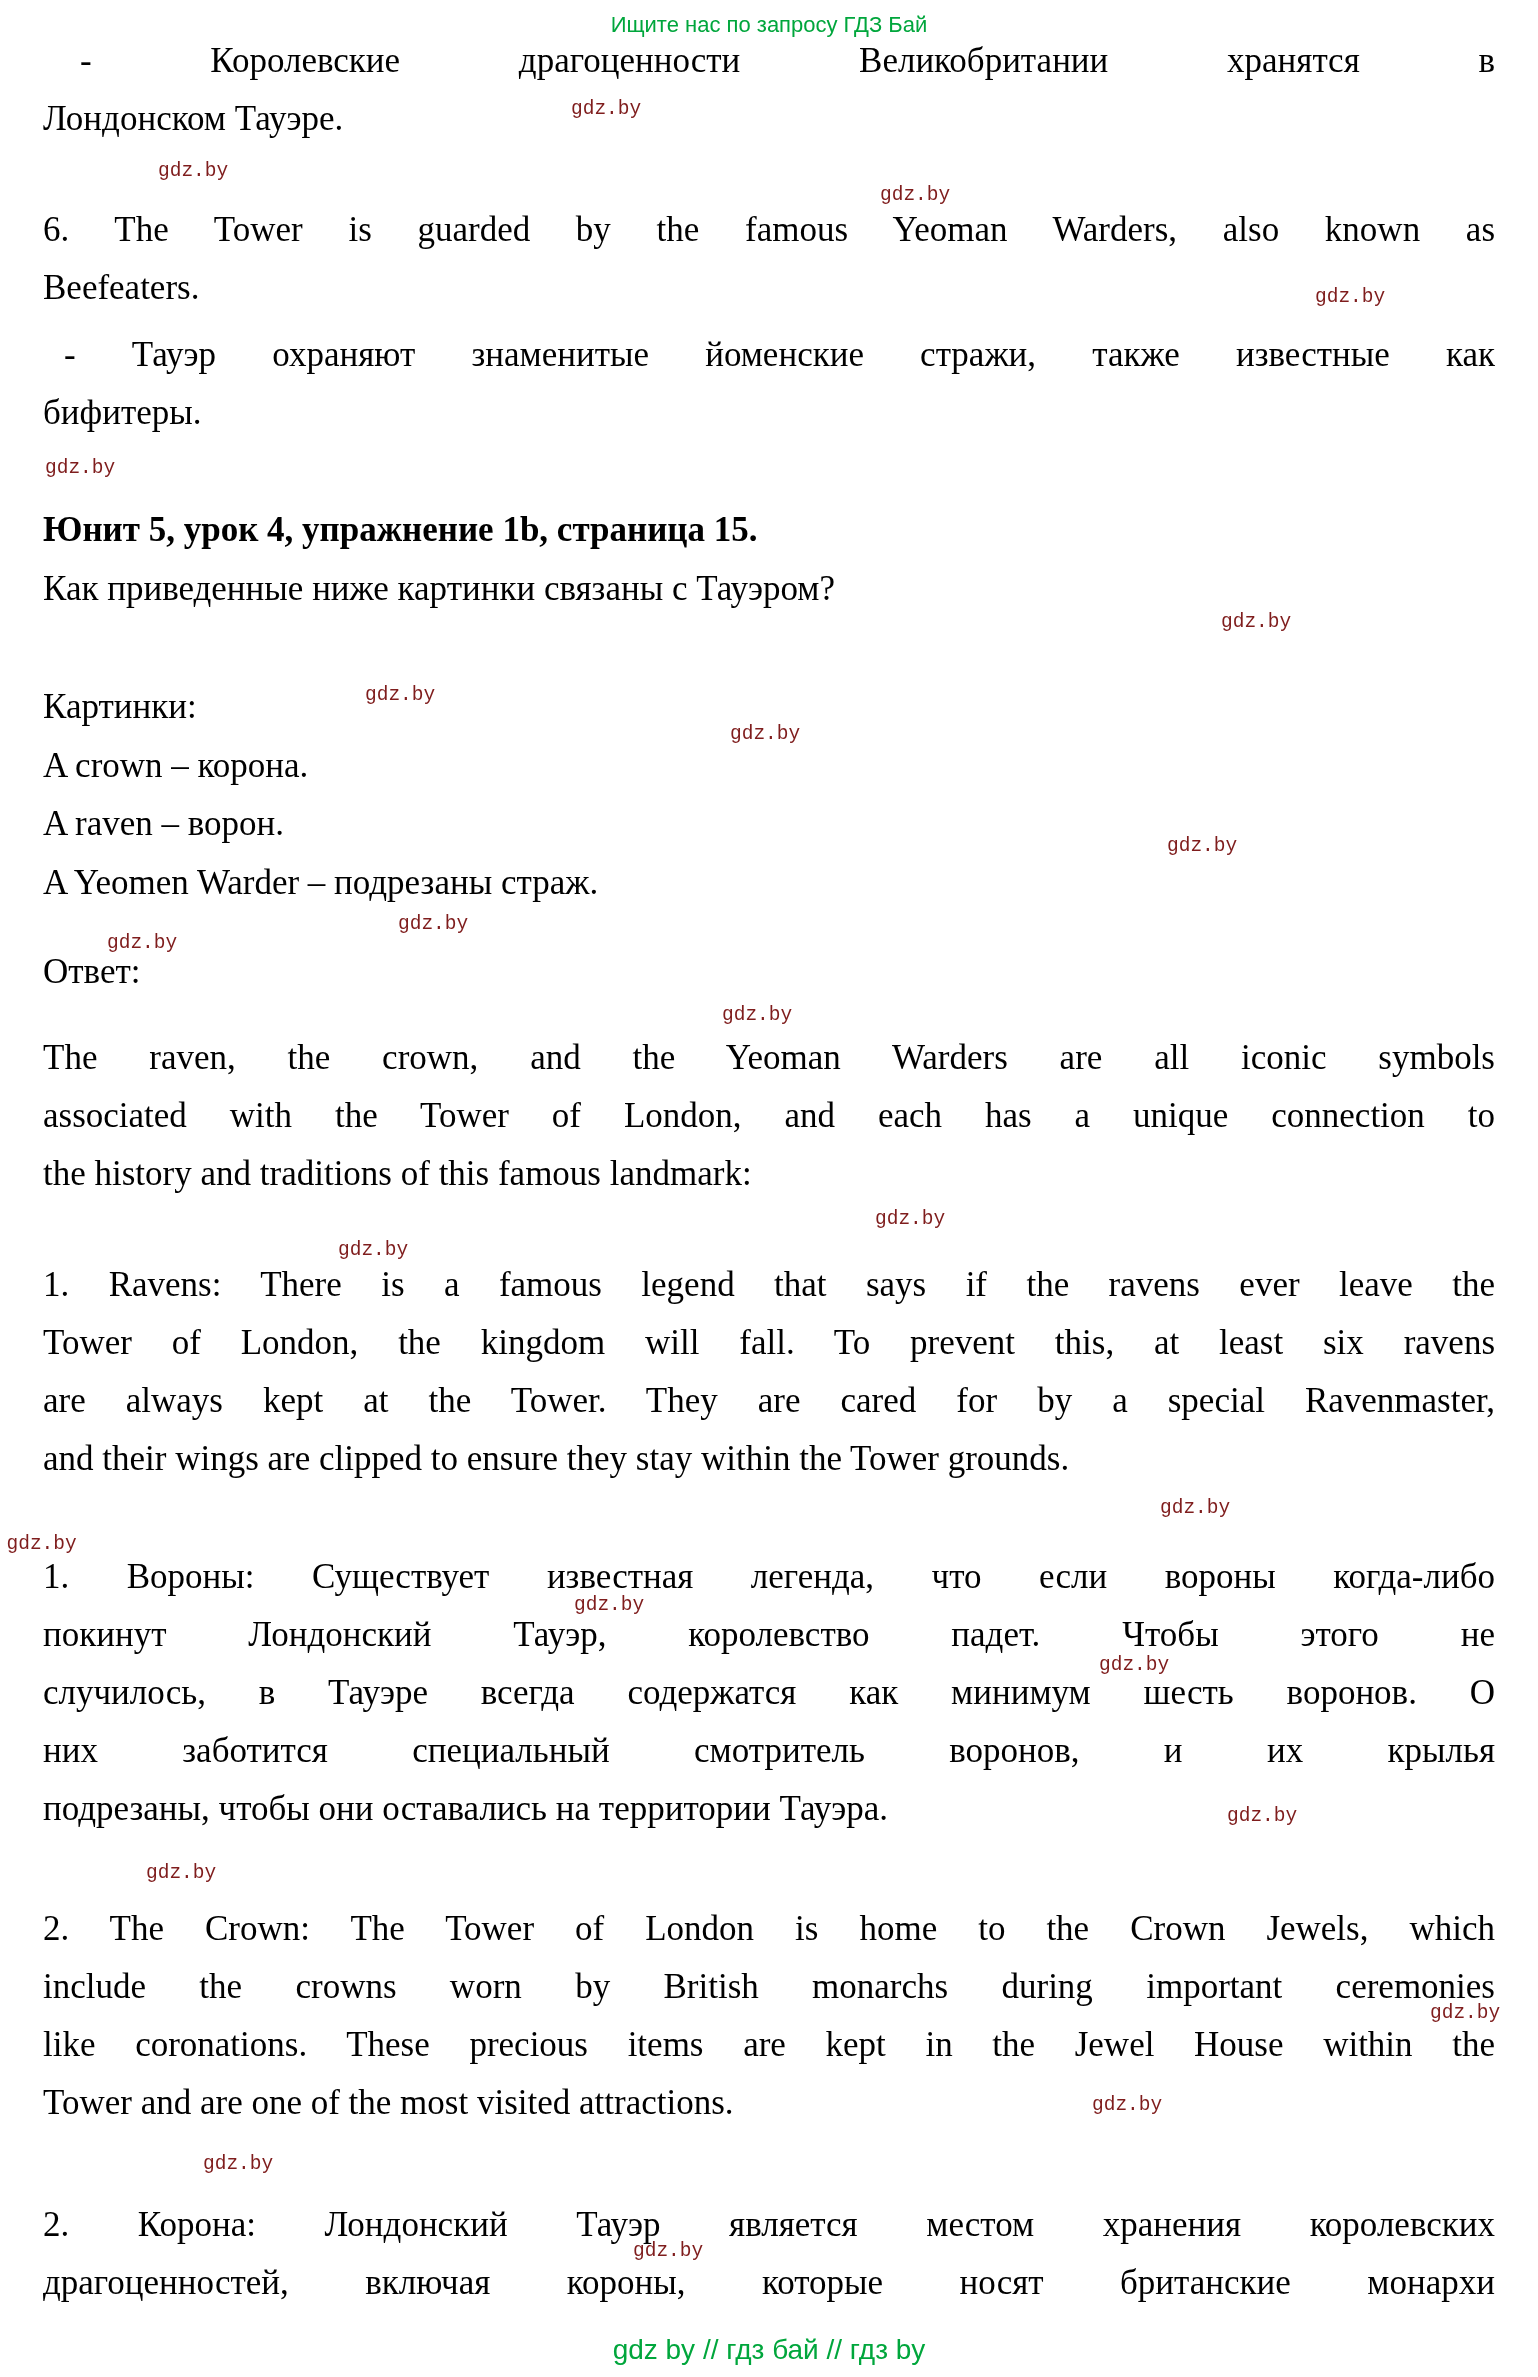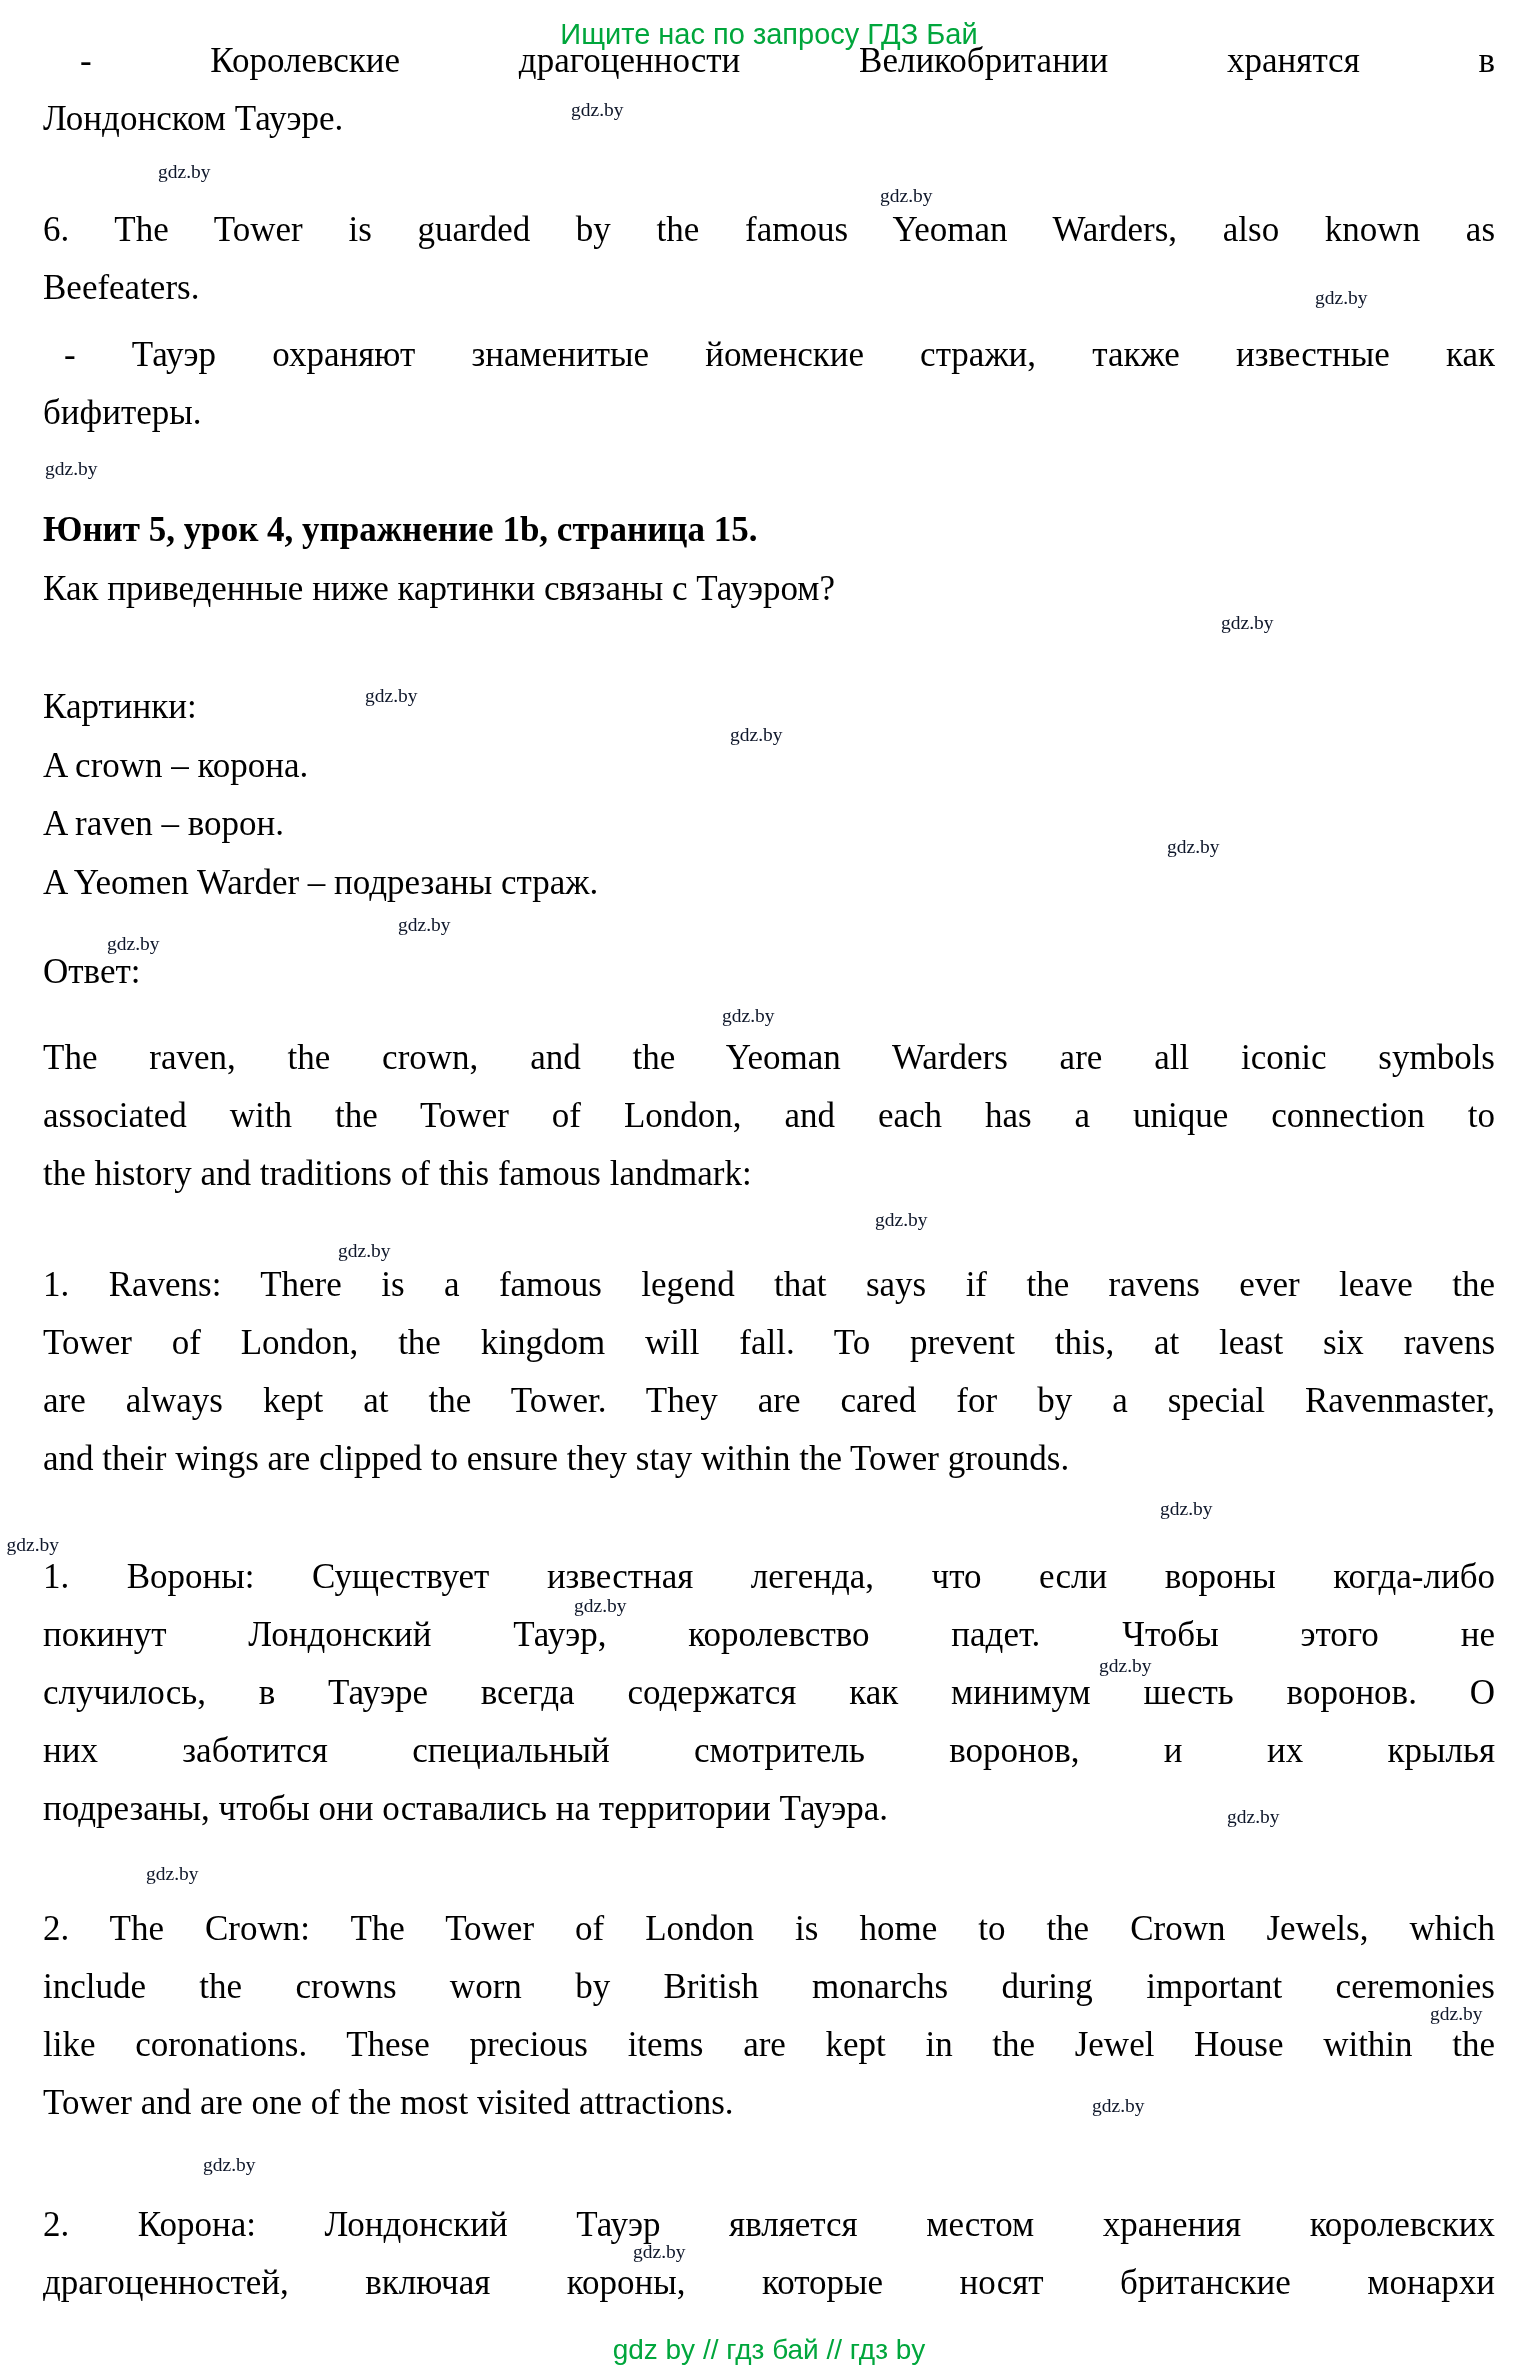--- a/index.html
+++ b/index.html
@@ -12,24 +12,23 @@
     overflow: hidden;
     font-family: "Liberation Serif", serif;
     color: #000000;
   }
   .green-header {
     position: absolute;
     left: 0; top: 6.5px;
     width: 100%;
     text-align: center;
     font-family: "Liberation Sans", sans-serif;
-    font-size: 29px;
+    font-size: 22px;
     line-height: 36px;
     color: #00a63c;
-    margin-top: 9px;
   }
   .green-footer {
     position: absolute;
     left: 0; top: 2334px;
     width: 100%;
     text-align: center;
     font-family: "Liberation Sans", sans-serif;
     font-size: 28px;
     line-height: 32px;
     color: #00a63c;
@@ -42,24 +41,24 @@
     line-height: 58px;
     text-align: left;
   }
   .blk.bold { font-weight: bold; }
   .line { text-align: justify; text-align-last: justify; }
   .line.last { text-align-last: left; }
   .indent-lg .line:first-child { padding-left: 37px; }
   .indent-sm .line:first-child { padding-left: 21px; }
   .wm {
     position: absolute;
-    font-family: Liberation Serif, serif;
+    font-family: Liberation Mono, monospace;
     font-size: 19.5px;
     line-height: 21px;
-    color: #0f172a;
+    color: #7f1d1d;
     white-space: nowrap;
   }
 </style>
 </head>
 <body>
 
 <div class="page">
 
   <div class="green-header">Ищите нас по запросу ГДЗ Бай</div>
 

